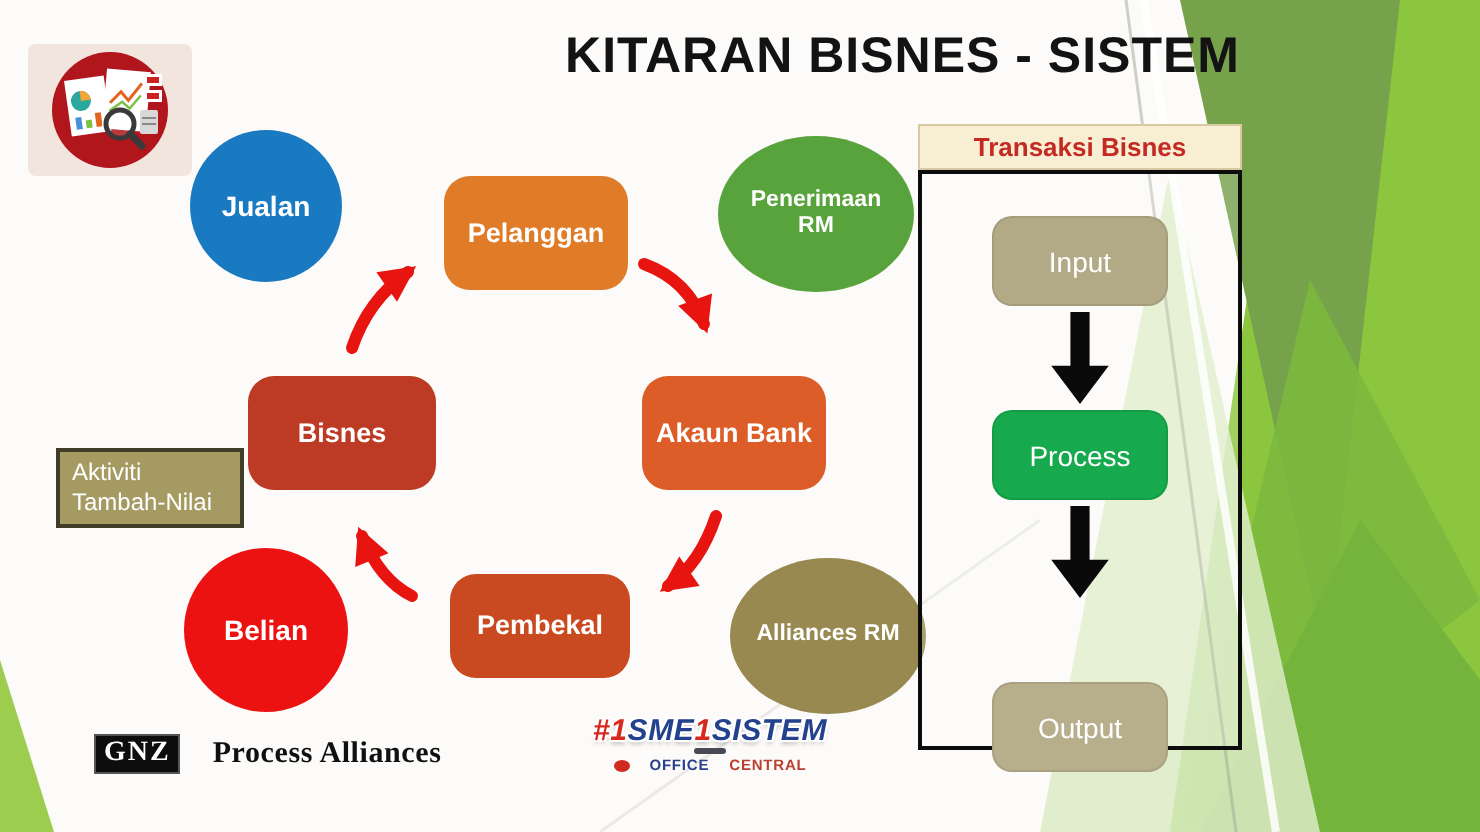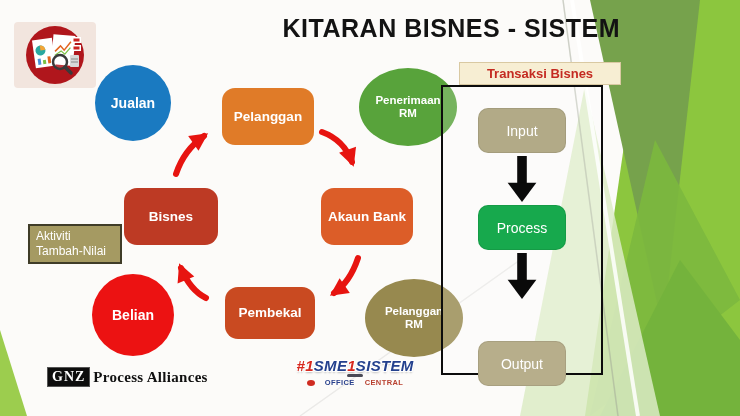--- a/index.html
+++ b/index.html
@@ -32,35 +32,35 @@
     border:2px solid #3f3c28;color:#fff;font-size:12px;line-height:1.25;
     padding:3px 6px;box-sizing:border-box;
   }
 
   .panel-header{
     position:absolute;left:459px;top:62px;width:162px;height:23px;z-index:2;
     display:flex;align-items:center;justify-content:center;
     font-size:13px;font-weight:700;border:1px solid #d9c9a2;box-sizing:border-box;
   }
   .flow-panel{
-    position:absolute;left:441px;top:85px;width:162px;height:290px;z-index:2;
+    position:absolute;left:459px;top:85px;width:162px;height:290px;z-index:2;
     border:2.5px solid #0c0c0c;box-sizing:border-box;
     display:flex;flex-direction:column;align-items:center;padding-top:21px;
     background:rgba(255,255,255,0.18);
   }
   .flow-step{
     width:88px;height:45px;border-radius:10px;flex:0 0 auto;
     display:flex;align-items:center;justify-content:center;
     color:#fff;font-size:14px;font-weight:400;
     box-shadow:0 0 0 1px rgba(0,0,0,0.08) inset;
   }
   .flow-arrow{padding:3px 0;flex:0 0 auto;}
 
   .footer-gnz{
-    position:absolute;left:47px;top:367px;z-index:2;display:flex;align-items:center;gap:3px;
+    position:absolute;left:47px;top:367px;z-index:2;display:flex;align-items:center;gap:16px;
     font-family:"Liberation Serif", serif;
   }
   .gnz-box{
     background:#0d0d0d;color:#fff;font-weight:700;font-size:14px;
     padding:1px 4px;letter-spacing:1px;border:1px solid #555;
   }
   .gnz-name{color:#101010;font-weight:700;font-size:15px;letter-spacing:.3px;}
 
   .footer-sme{
     position:absolute;left:288px;top:358px;width:134px;z-index:2;text-align:center;
@@ -136,21 +136,21 @@
   <div class="node pill fs13" style="left: 321px; top: 188px; width: 92px; height: 57px; background: rgb(220, 93, 40);">
     <span>Akaun Bank</span>
   </div>
   <div class="node circle fs14" style="left: 92px; top: 274px; width: 82px; height: 82px; background: rgb(236, 18, 18);">
     <span>Belian</span>
   </div>
   <div class="node pill fs13" style="left: 225px; top: 287px; width: 90px; height: 52px; background: rgb(201, 74, 33);">
     <span>Pembekal</span>
   </div>
   <div class="node circle fs11" style="left: 365px; top: 279px; width: 78px; height: 78px; background: rgb(151, 137, 79);">
-    <span>Pelanggan RM</span>
+    <span>Alliances RM</span>
   </div>
 
   <div class="annotation-box" style="background: rgb(165, 154, 98);">
     <span>Aktiviti</span><br>
     <span>Tambah-Nilai</span>
   </div>
 
   <svg class="arrow-layer" width="740" height="416" viewBox="0 0 740 416">
     <defs>
       <marker id="rh" markerUnits="userSpaceOnUse" markerWidth="22" markerHeight="22" refX="15" refY="11" orient="auto">

